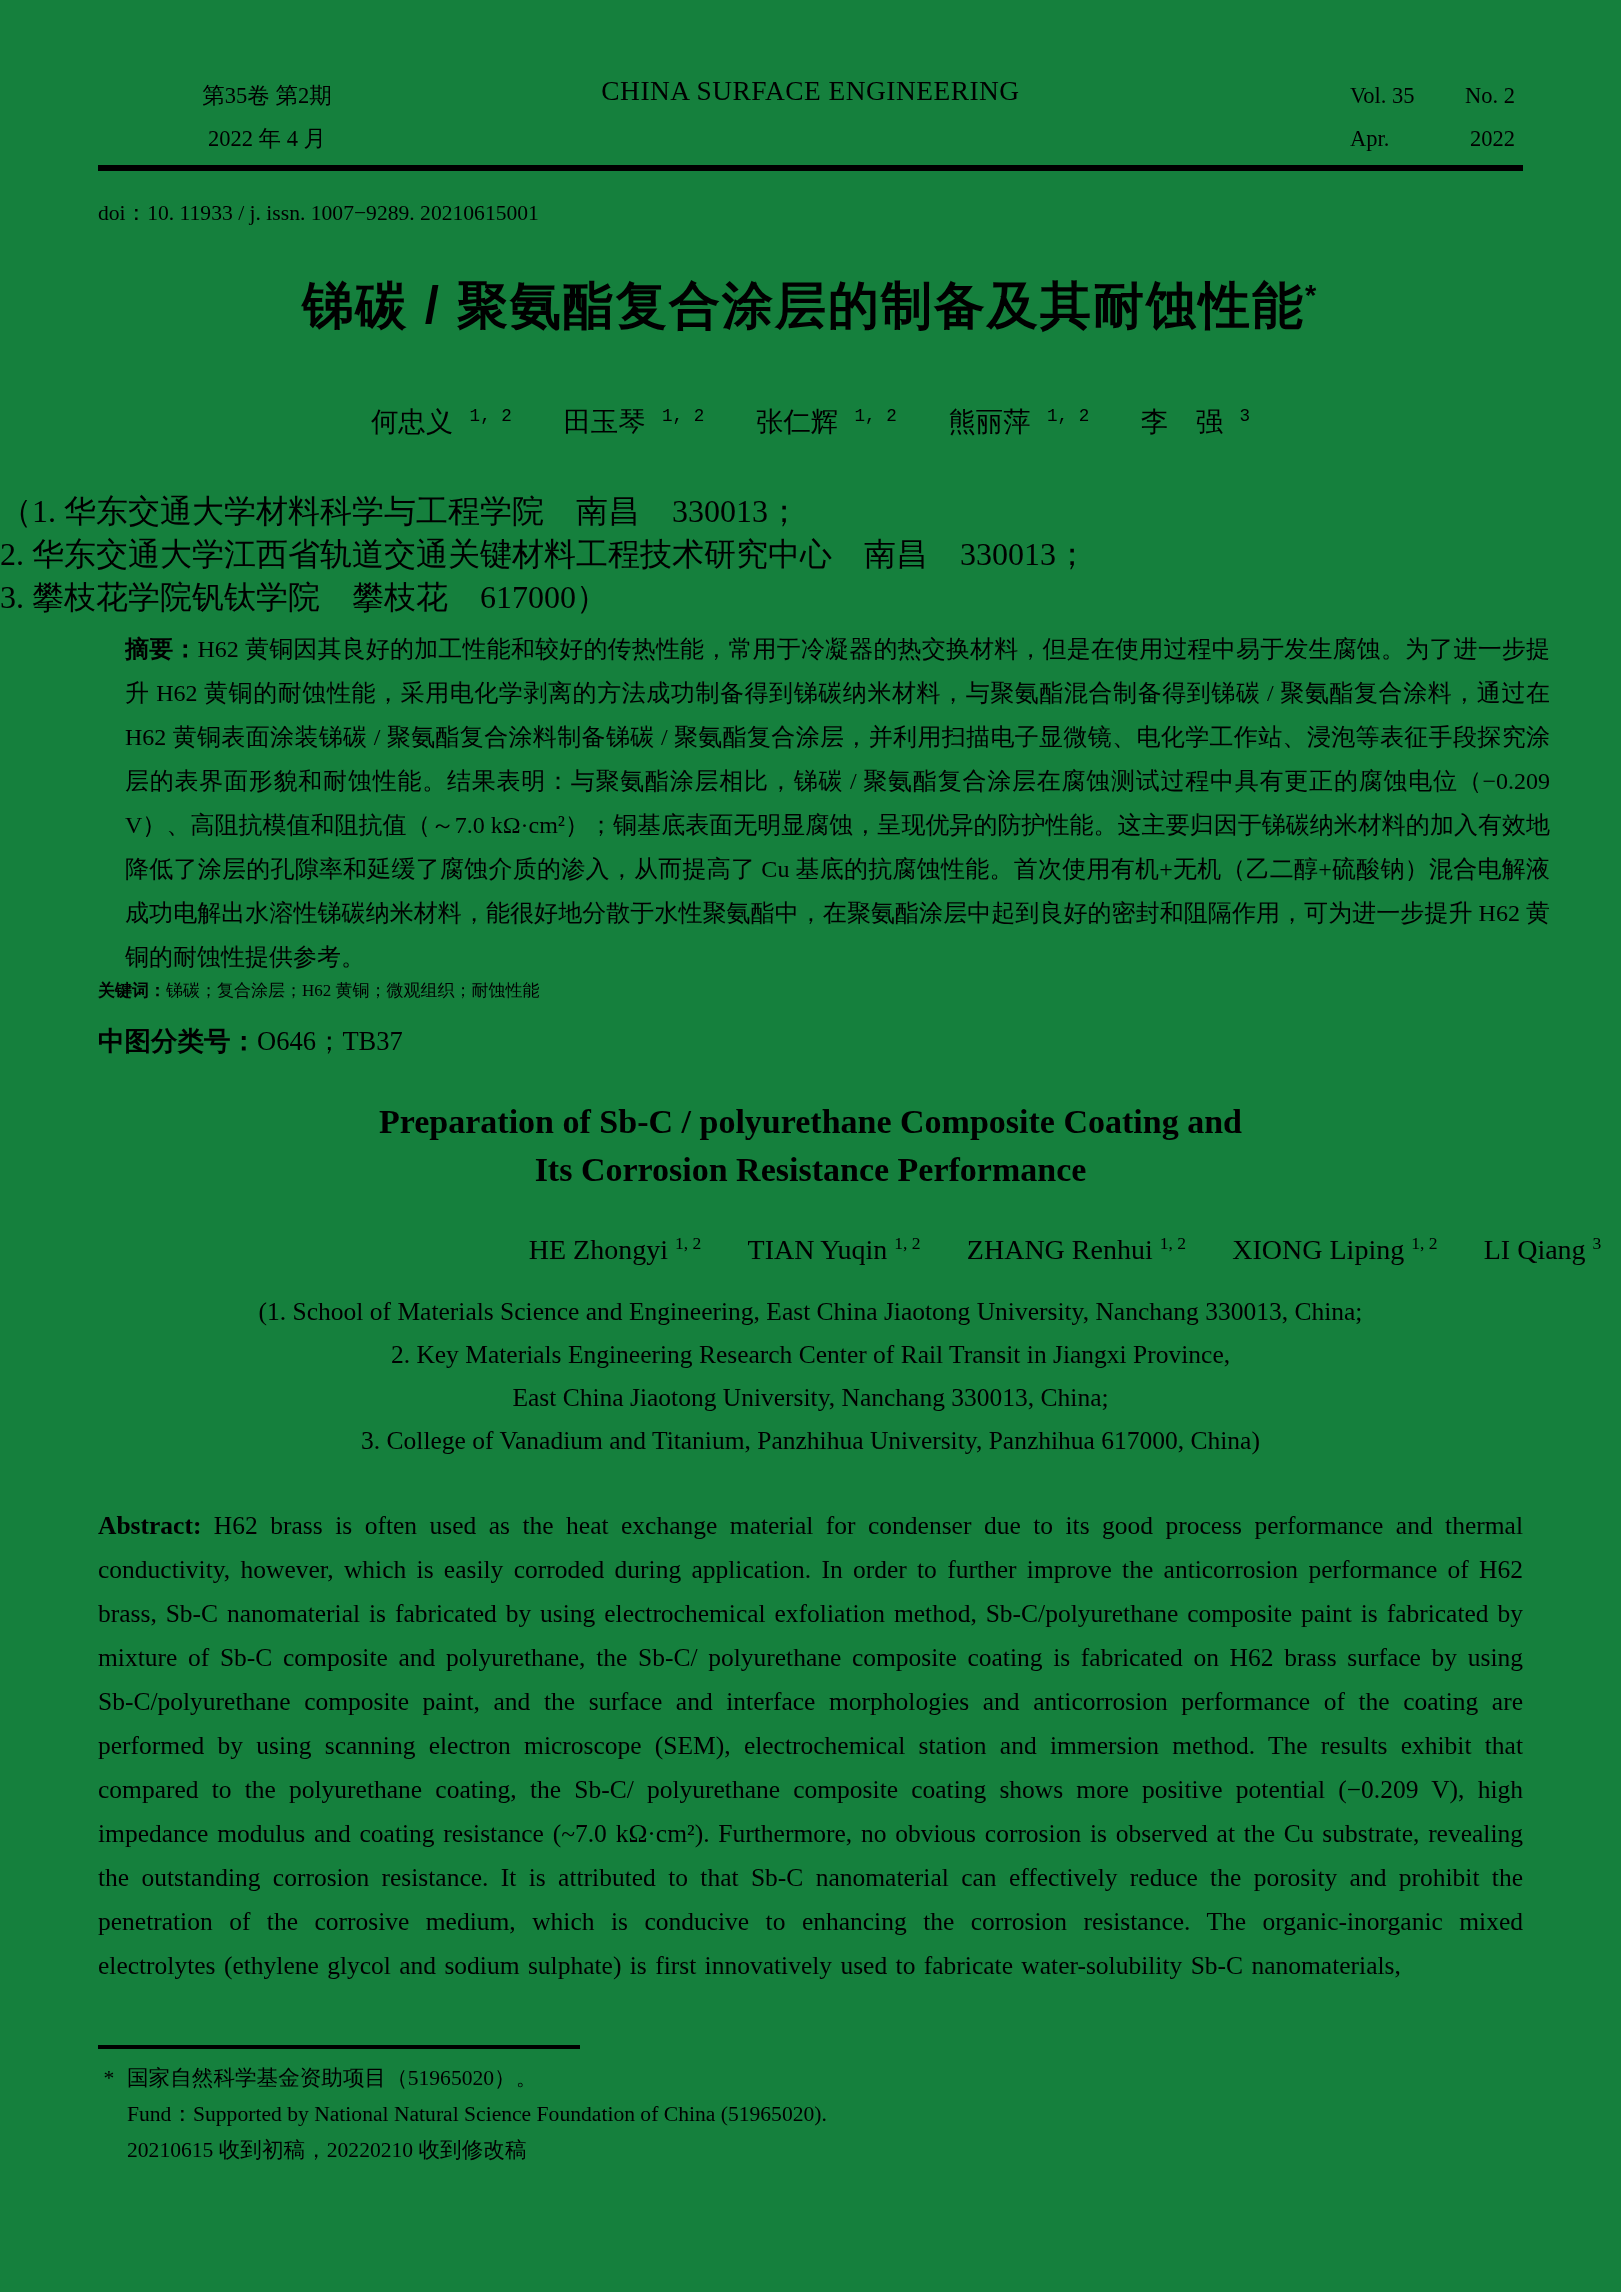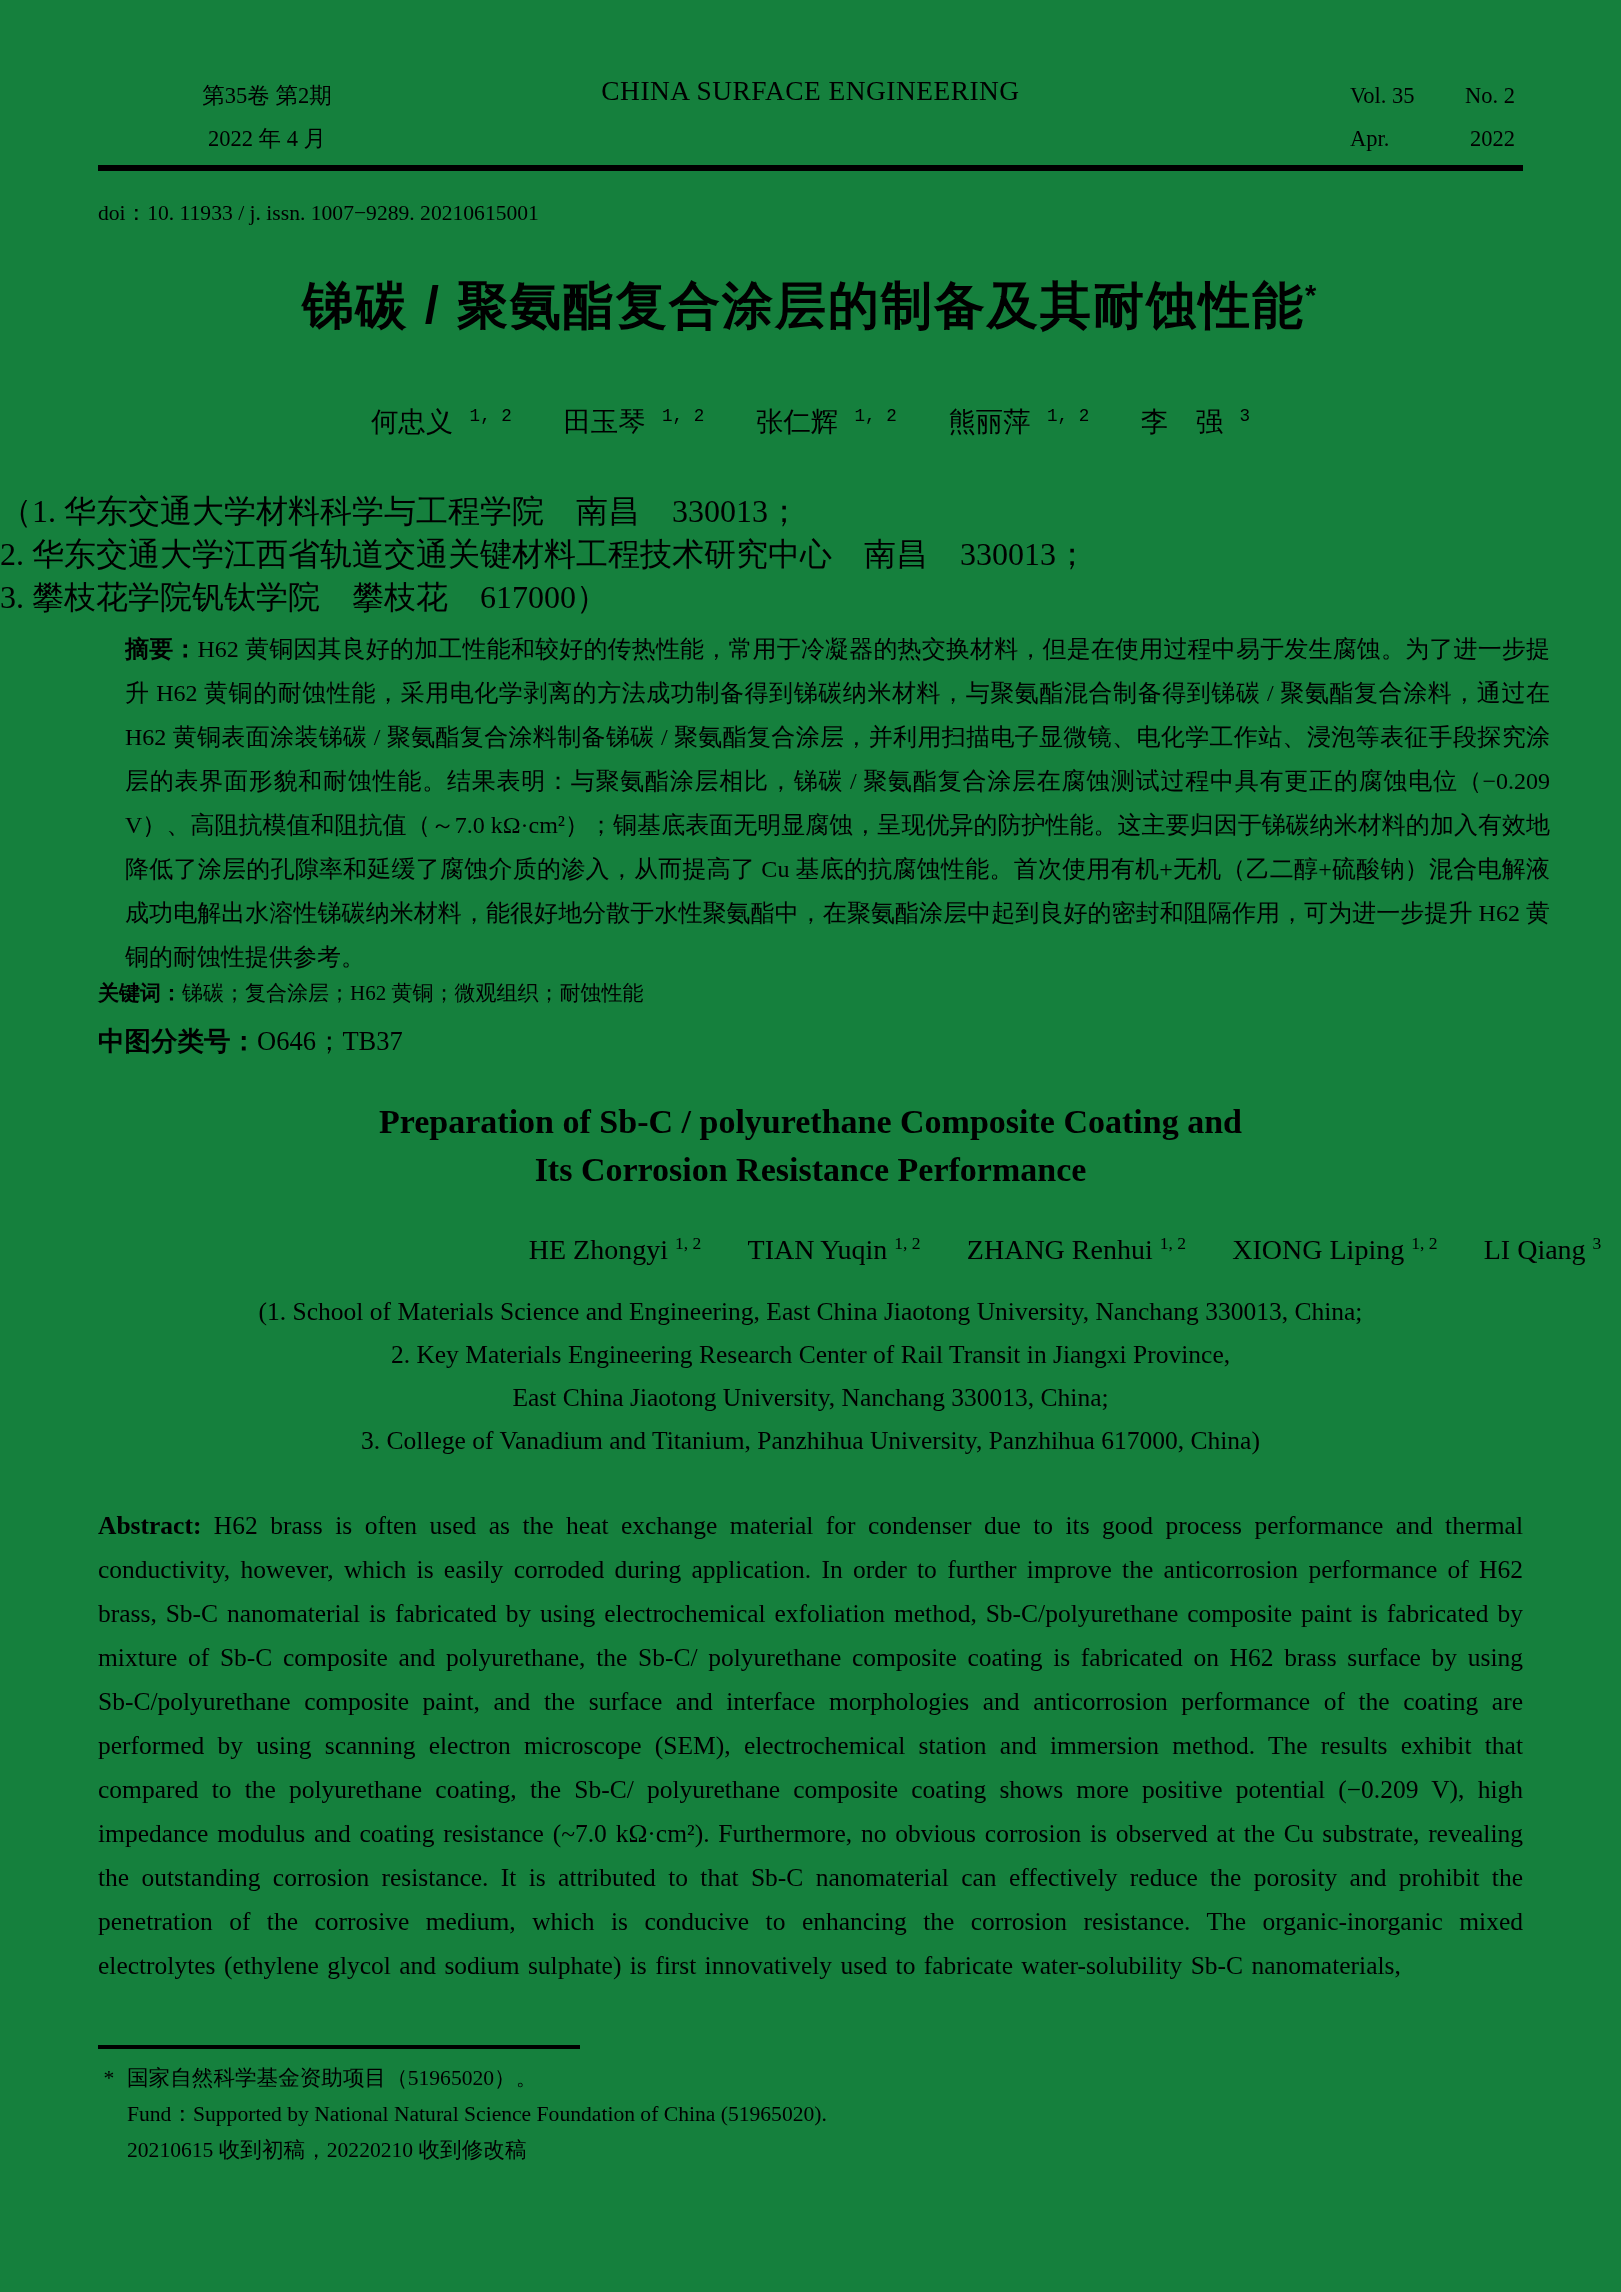--- a/index.html
+++ b/index.html
@@ -71,21 +71,21 @@
     position: absolute; top: 627px; left: 98px; width: 1425px;
     font-size: 24px; line-height: 44px; text-align: justify;
     max-height: 353px; overflow: hidden; margin-left: 27px;
   }
   .label-cn {
     font-family: "Liberation Sans", "DejaVu Sans", sans-serif;
     font-weight: bold;
   }
   .keywords {
     position: absolute; top: 979px; left: 98px; width: 1425px;
-    font-size: 21px;
+    font-size: 17px;
   }
   .clc {
     position: absolute; top: 1023px; left: 98px; width: 1425px;
     font-size: 26.5px;
   }
   
   .title-en {
     position: absolute; top: 1098px; left: 0; width: 100%;
     text-align: center; font-weight: bold; font-size: 34px; line-height: 48px;
   }

